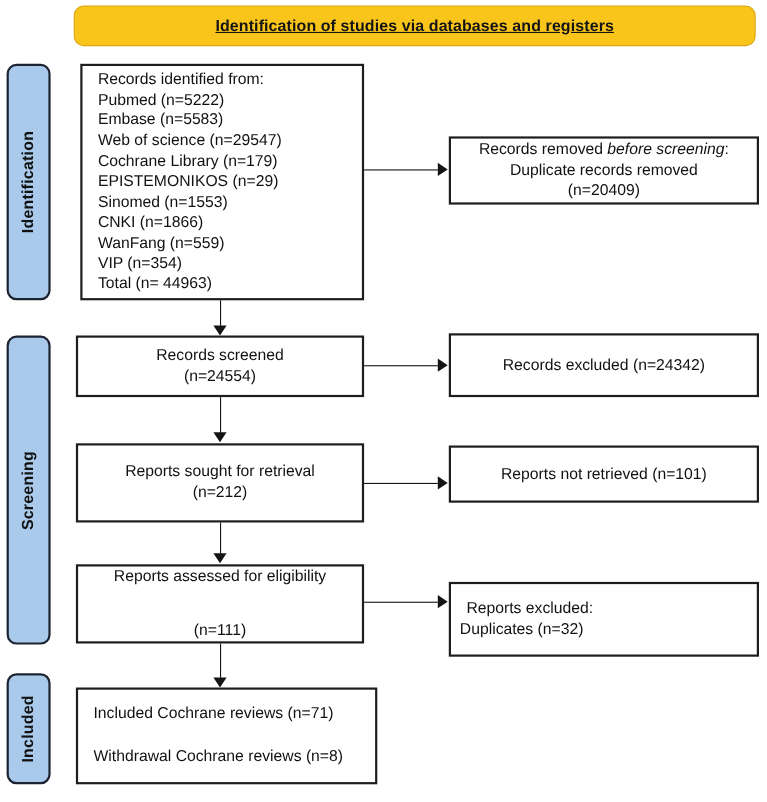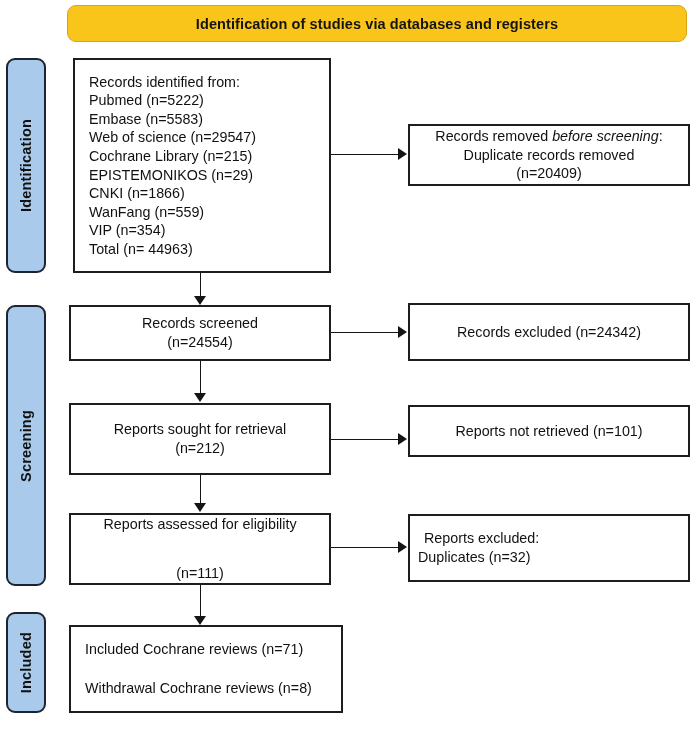--- a/index.html
+++ b/index.html
@@ -55,20 +55,21 @@
     box-sizing: border-box;
     display: flex;
     align-items: center;
     justify-content: center;
   }
   #banner .btext {
     font-size: 14.5px;
     font-weight: bold;
     color: #141414;
     letter-spacing: 0.1px;
+    text-decoration: underline;
   }
 
   
   .fbox {
     position: absolute;
     background: #ffffff;
     border: 2.2px solid #1d1d1d;
     box-sizing: border-box;
     font-size: 14.3px;
     line-height: 1.30;
@@ -87,21 +88,21 @@
   
   #box-records-identified { left: 73px;  top: 58px;  width: 258px; height: 215px; }
   #box-records-removed    { left: 408px; top: 124px; width: 282px; height: 62px;  }
 
   
   #box-records-screened   { left: 69px;  top: 305px; width: 262px; height: 56px;  }
   #box-records-excluded   { left: 408px; top: 303px; width: 282px; height: 58px;  }
   #box-reports-sought     { left: 69px;  top: 403px; width: 262px; height: 72px;  }
   #box-reports-not-retr   { left: 408px; top: 405px; width: 282px; height: 52px;  }
   #box-reports-assessed   { left: 69px;  top: 513px; width: 262px; height: 72px; justify-content: space-between;  }
-  #box-reports-excluded   { left: 408px; top: 514px; width: 282px; height: 68px;  }
+  #box-reports-excluded   { left: 408px; top: 529px; width: 282px; height: 68px;  }
 
   
   #box-included-reviews   { left: 69px;  top: 625px; width: 274px; height: 88px; gap: 20px;  }
 
   
   .conn { position: absolute; }
   .vline { width: 0; border-left: 1.6px solid #141414; }
   .hline { height: 0; border-top: 1.6px solid #141414; }
   .arrow-down {
     width: 0; height: 0;
@@ -160,22 +161,23 @@
 
 <div id="banner">
   <span class="btext">Identification of studies via databases and registers</span>
 </div>
 
 <div class="fbox left" id="box-records-identified">
   <div class="line pad-l">Records identified from:</div>
   <div class="line pad-l">Pubmed (n=5222)</div>
   <div class="line pad-l">Embase (n=5583)</div>
   <div class="line pad-l">Web of science (n=29547)</div>
-  <div class="line pad-l">Cochrane Library (n=215)</div>
+  <div class="line pad-l">Cochrane Library (n=179)</div>
   <div class="line pad-l">EPISTEMONIKOS (n=29)</div>
+  <div class="line pad-l">Sinomed (n=1553)</div>
   <div class="line pad-l">CNKI (n=1866)</div>
   <div class="line pad-l">WanFang (n=559)</div>
   <div class="line pad-l">VIP (n=354)</div>
   <div class="line pad-l">Total (n= 44963)</div>
 </div>
 
 <div class="conn hline" id="c-id-h"></div>
 <div class="conn arrow-right" id="c-id-arrow"></div>
 
 <div class="fbox center" id="box-records-removed">

